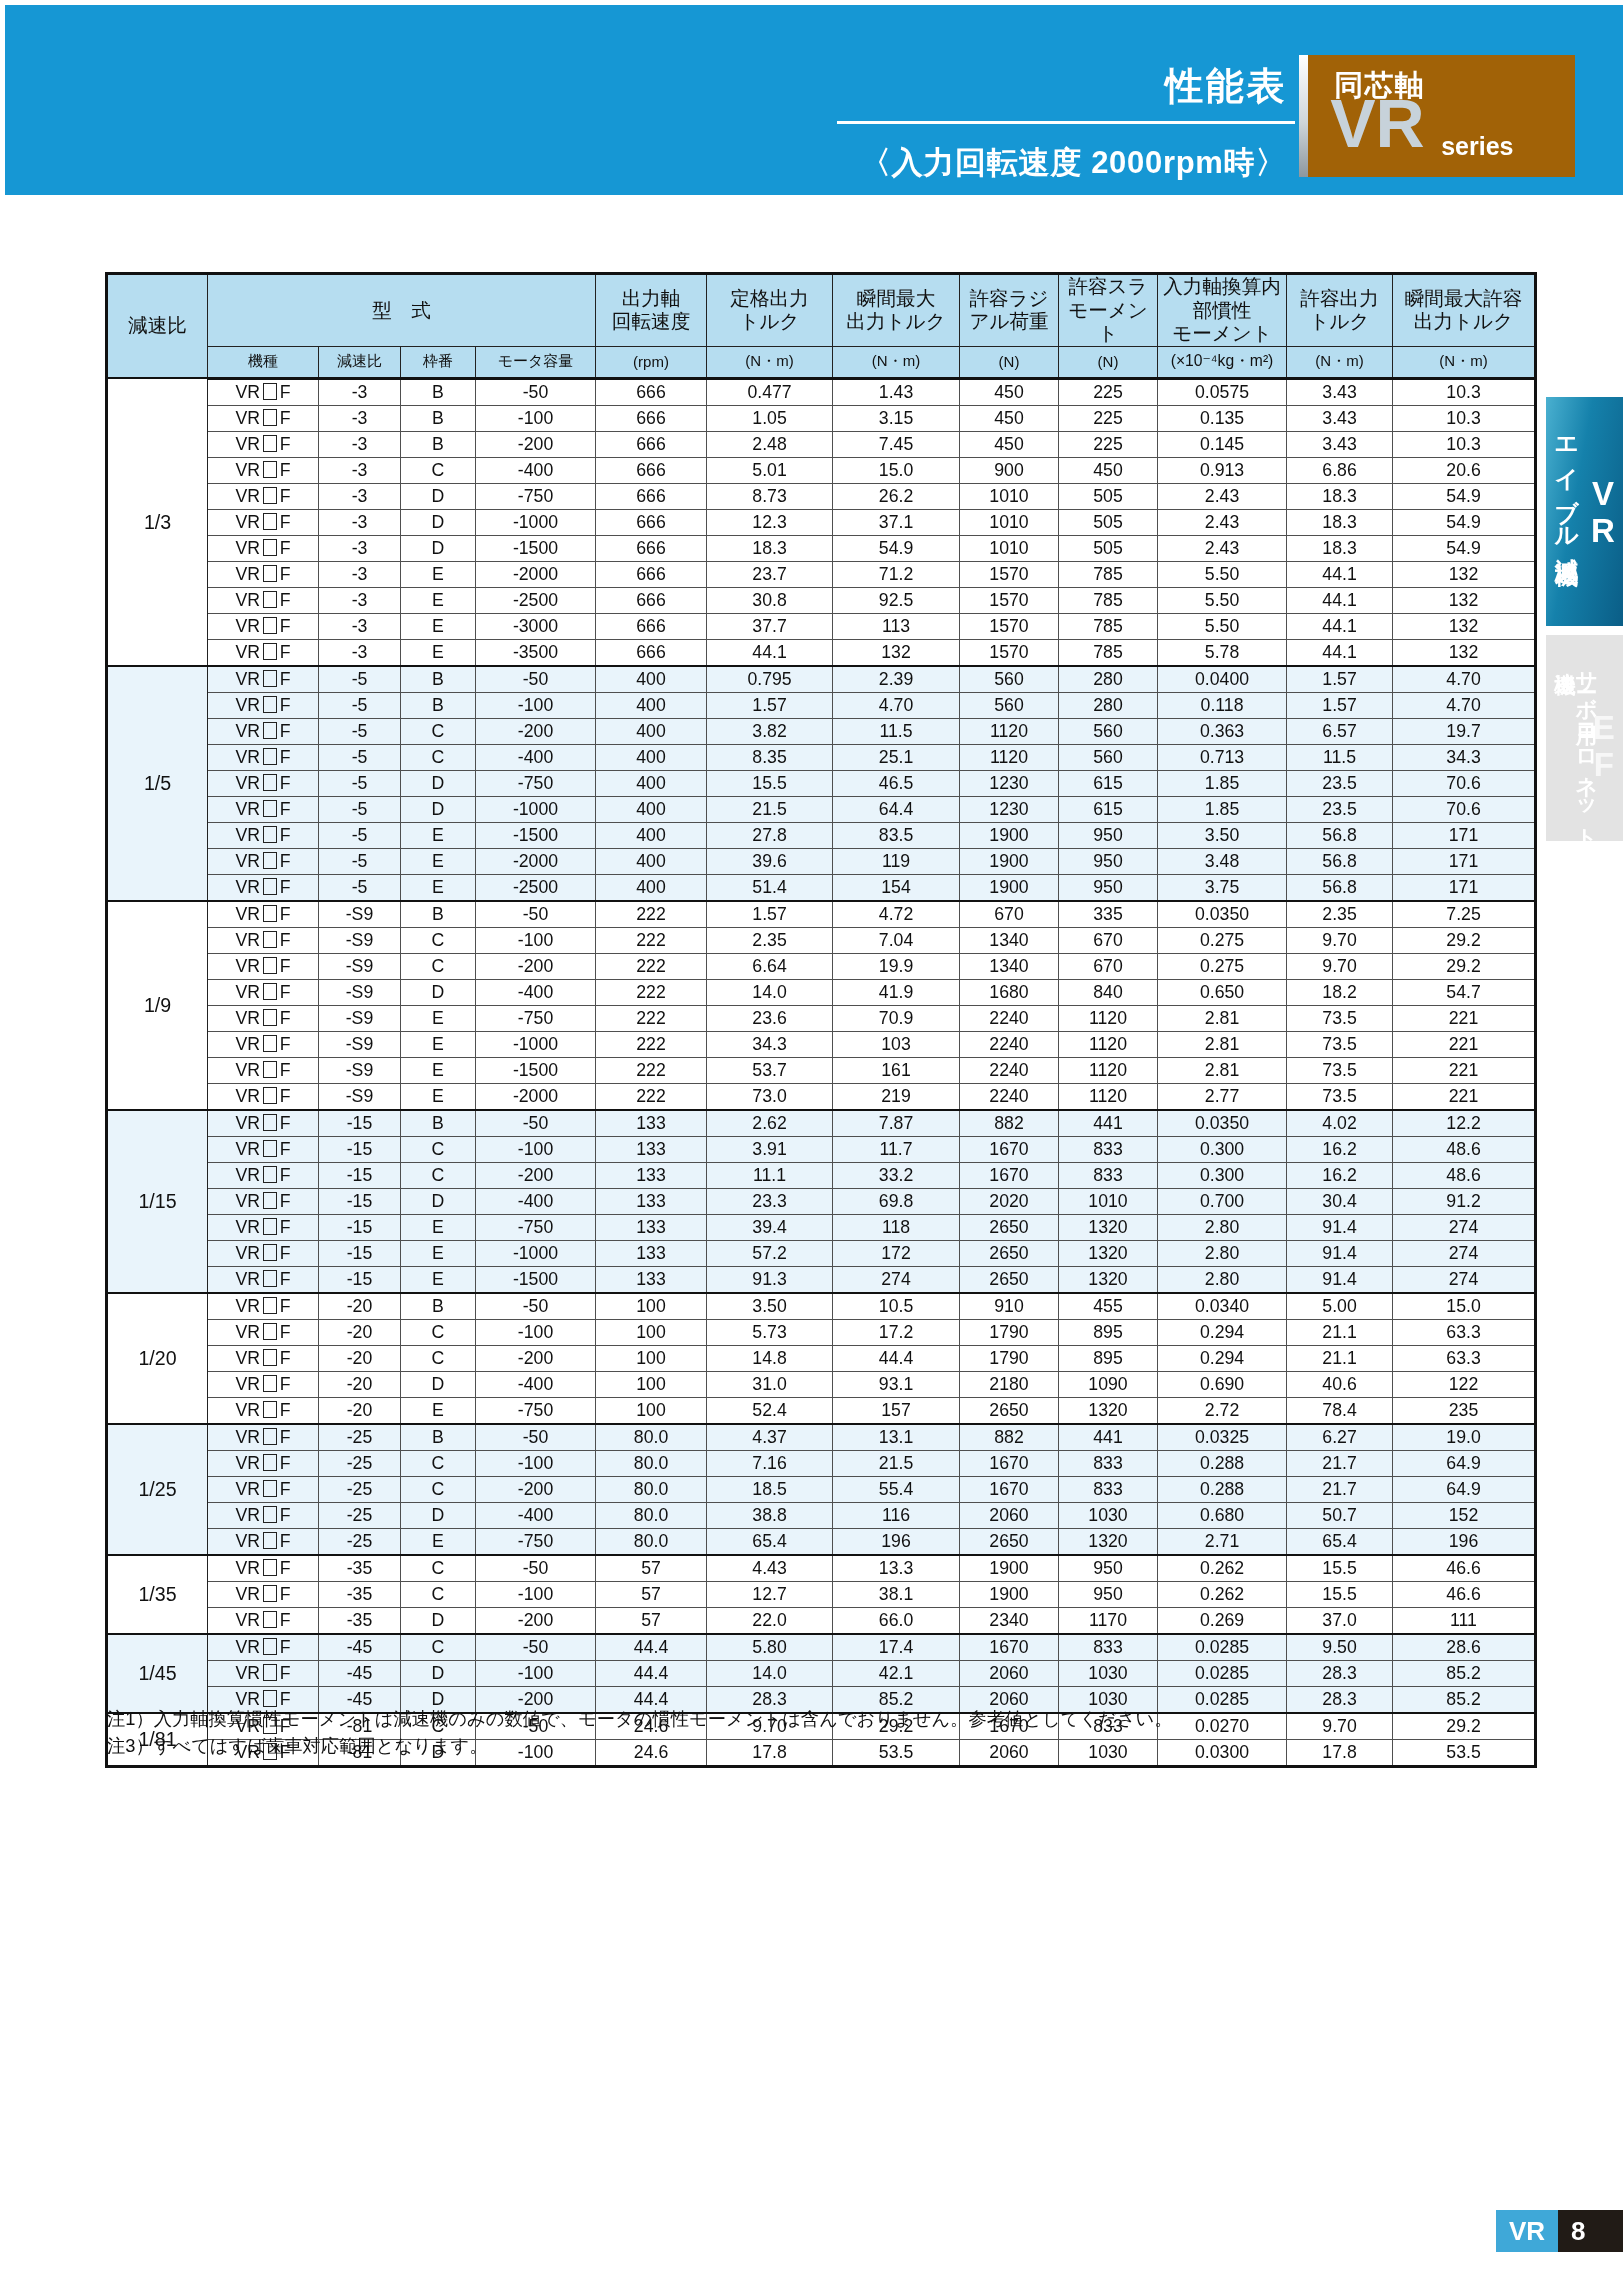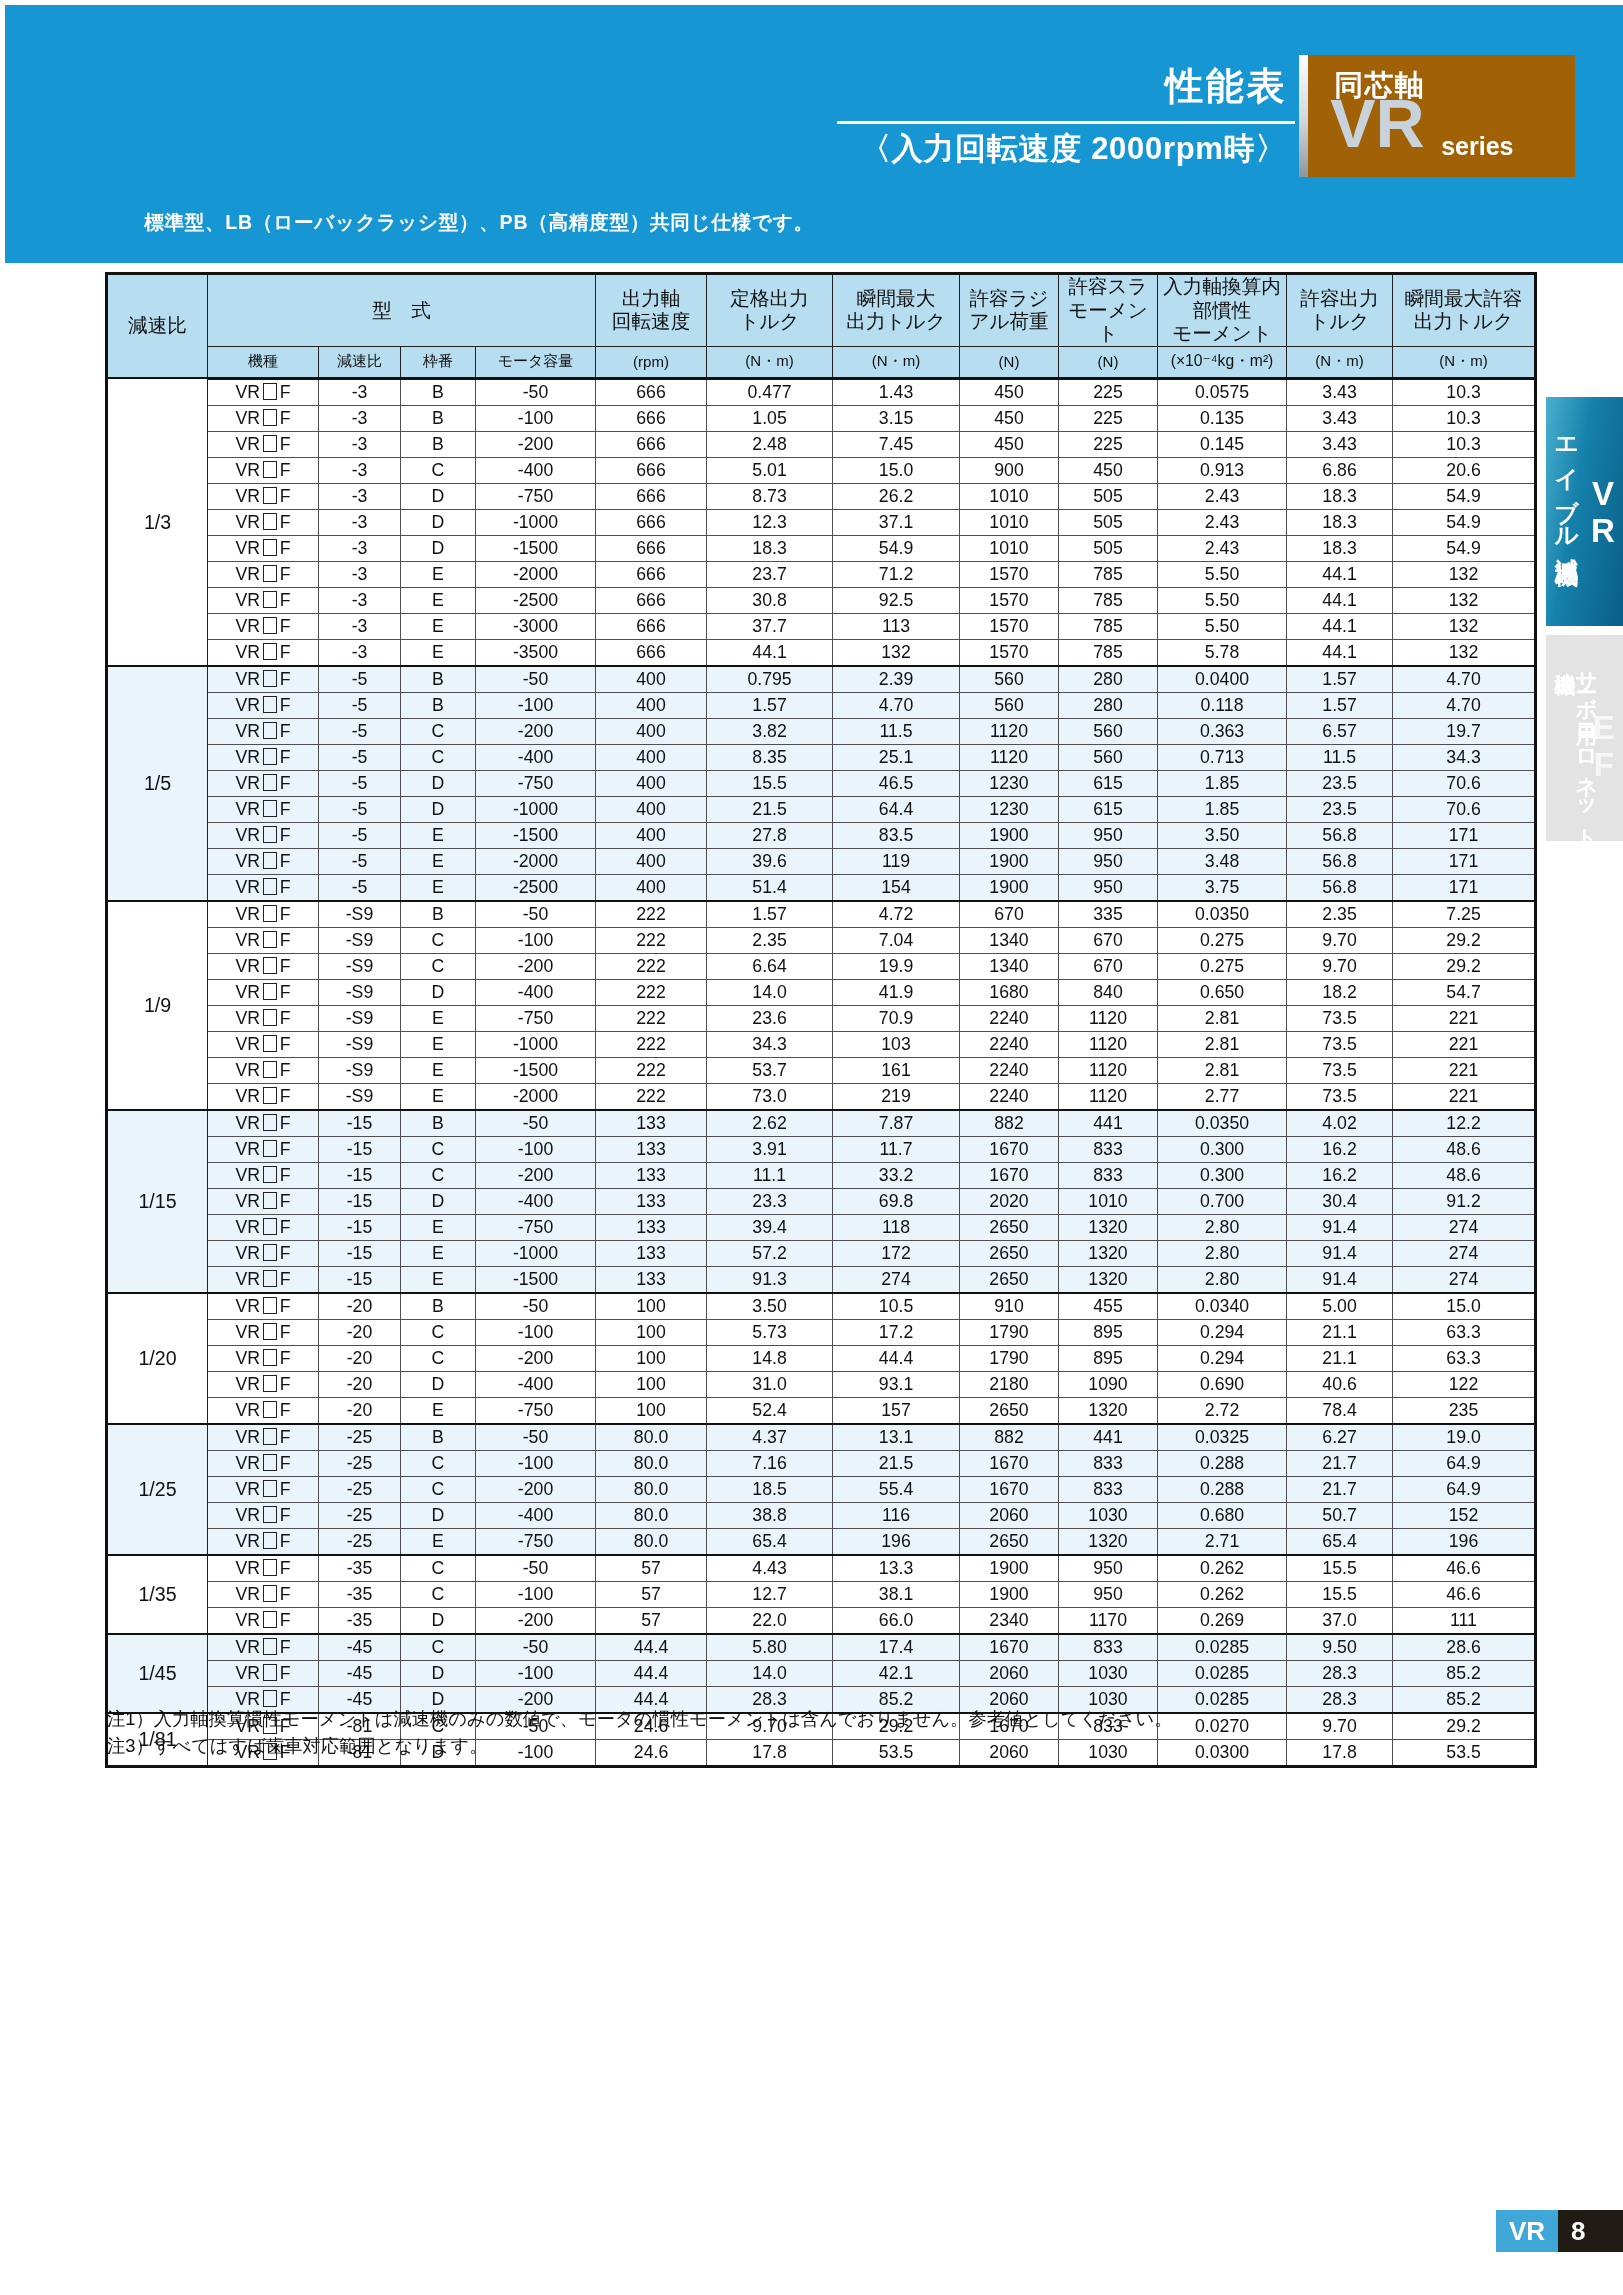--- a/index.html
+++ b/index.html
@@ -1,25 +1,25 @@
 <!DOCTYPE html>
 <html style="font-size:10.5px"><head>
 <meta charset="utf-8">
 <style>
   html,body{margin:0;padding:0;}
   body{
     width:1623px;height:2295px;position:relative;background:#ffffff;
     font-family:"Liberation Sans","DejaVu Sans",sans-serif;color:#111;
   }
   
-  .banner{position:absolute;left:5.2px;top:5.2px;right:0;height:258px;background:#1697d4;}
+  .banner{position:absolute;left:5.2px;top:5.2px;right:0;height:190px;background:#1697d4;}
   .banner-title-wrap{position:absolute;top:0;right:336px;text-align:right;}
   .banner-title{display:block;margin-top:56px;font-size:38px;font-weight:bold;color:#fff;letter-spacing:2.6px;}
   .banner-rule{position:absolute;top:116px;left:832px;width:458px;height:3.3px;background:#fff;}
-  .banner-subtitle{display:block;margin-top:16px;font-size:31px;font-weight:bold;color:#fff;letter-spacing:0.7px;}
+  .banner-subtitle{display:block;margin-top:30px;font-size:31px;font-weight:bold;color:#fff;letter-spacing:0.7px;}
   .banner-note{position:absolute;left:139px;top:204px;font-size:19.6px;font-weight:bold;color:#fff;letter-spacing:0.7px;}
   .series-stripe{position:absolute;left:1294px;top:50px;width:9.2px;height:122px;background:linear-gradient(180deg,#ffffff 0%,#cfd6da 55%,#8d979d 100%);}
   .series-box{position:absolute;left:1303px;top:50px;width:267px;height:122px;background:#a16207;}
   .series-tag{position:absolute;left:26px;top:10.5px;font-size:29px;font-weight:bold;color:#fff;letter-spacing:1.3px;}
   .series-code{position:absolute;left:22px;top:31px;font-size:68px;font-weight:bold;color:#c7d2da;letter-spacing:0px;line-height:1.1;}
   .series-suffix{position:absolute;left:133px;top:77px;font-size:25px;font-weight:bold;color:#fff;}
   
   .spec-table{
     position:absolute;left:105px;top:272px;width:1428px;
     border-collapse:collapse;table-layout:fixed;

